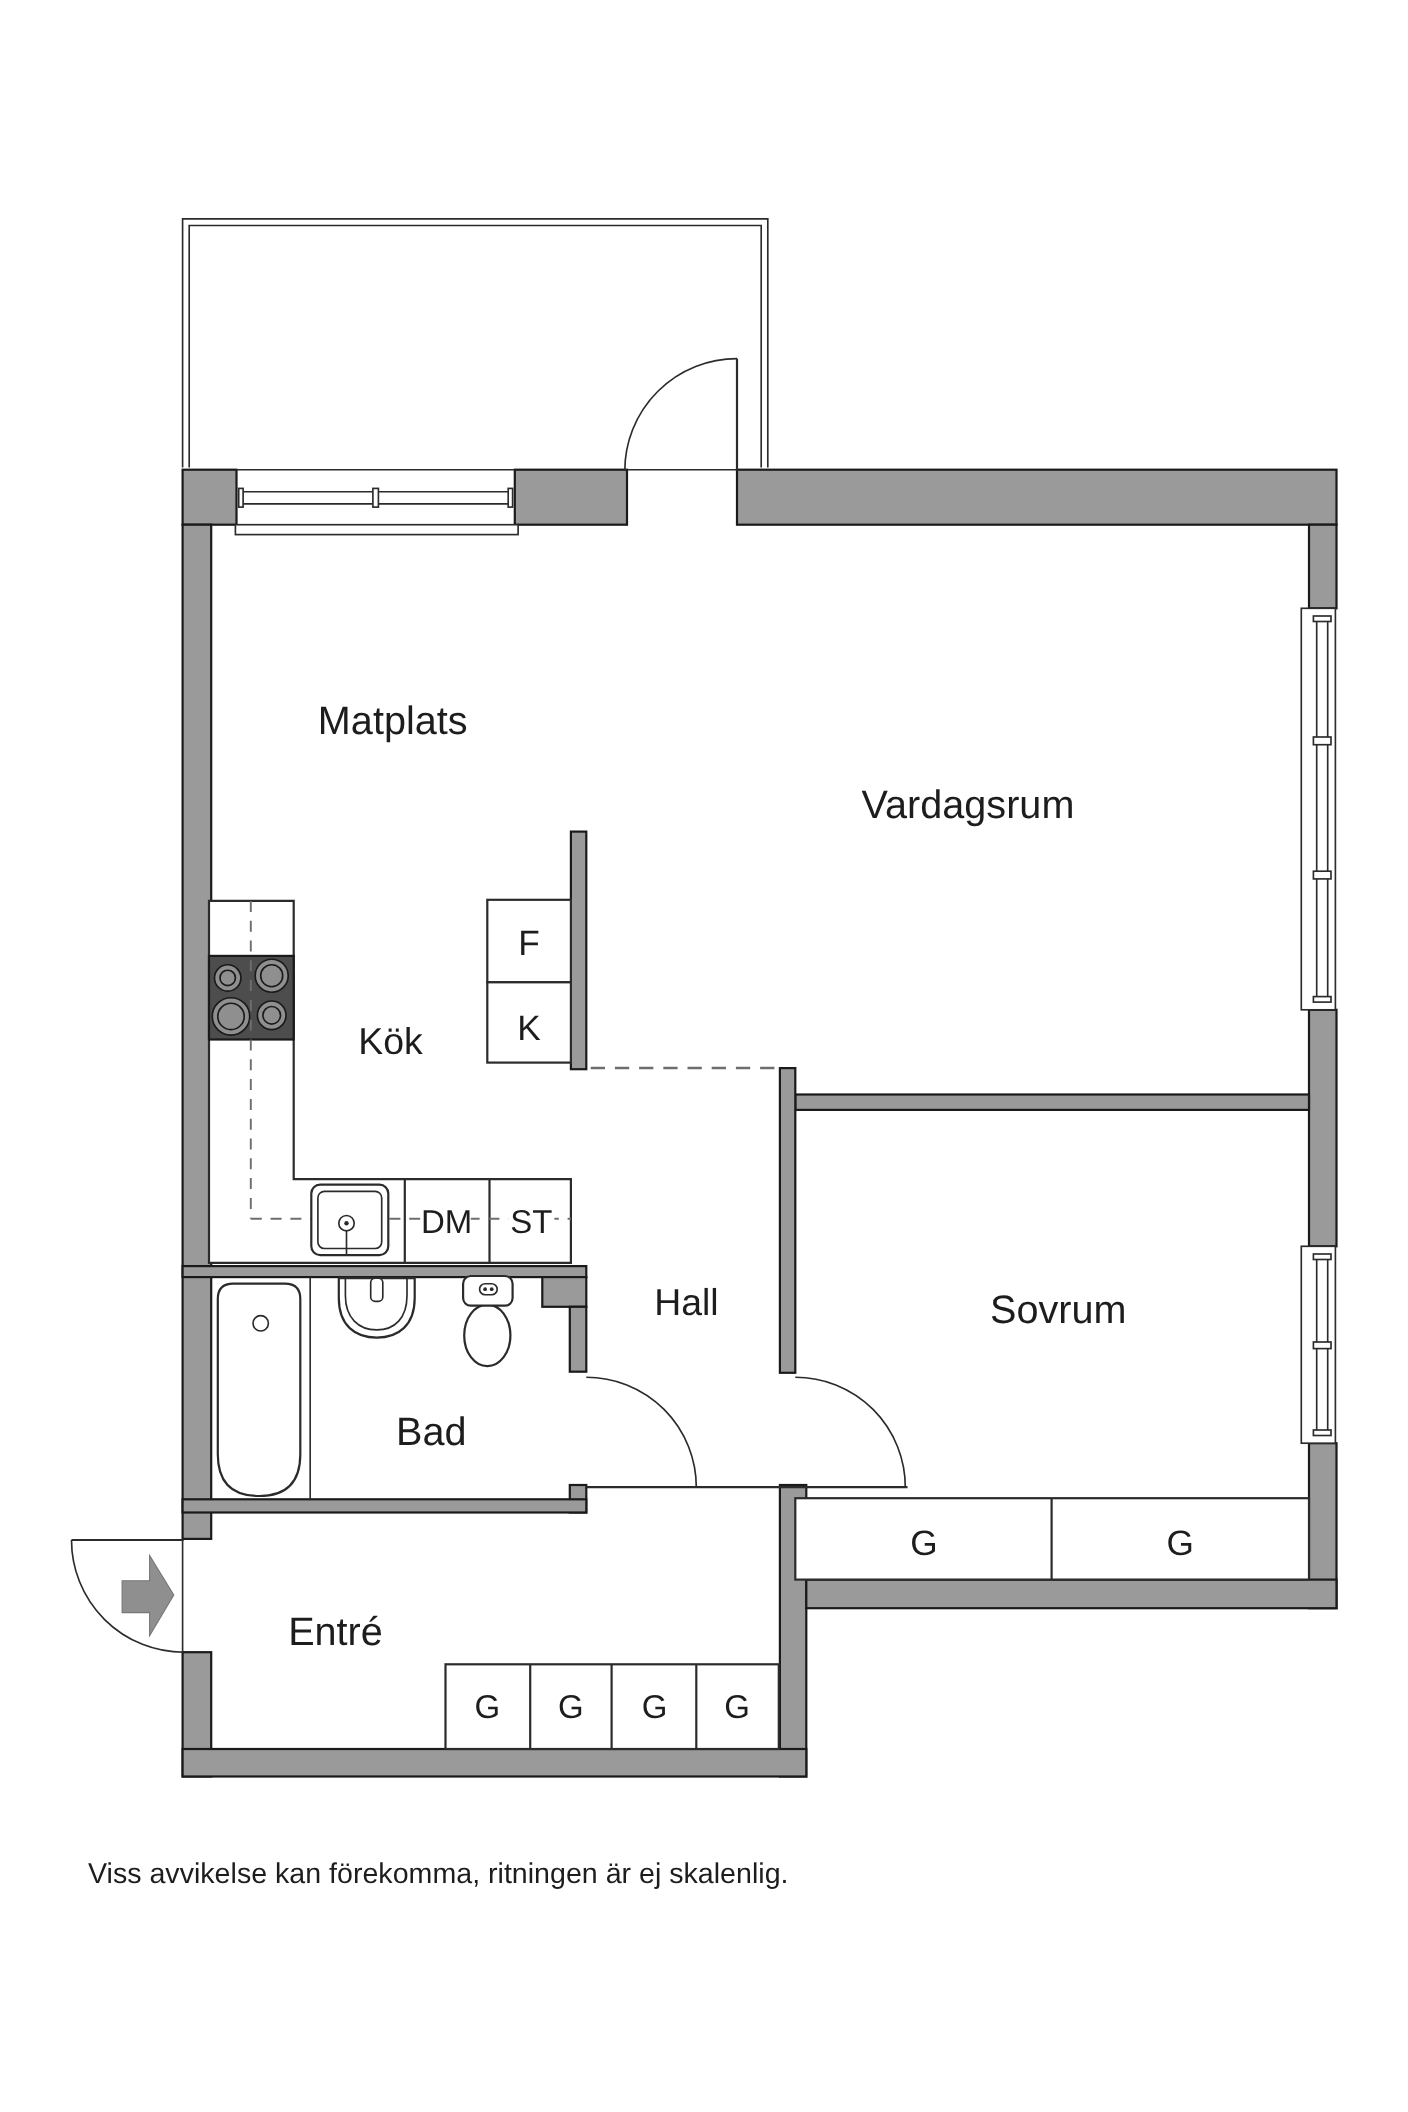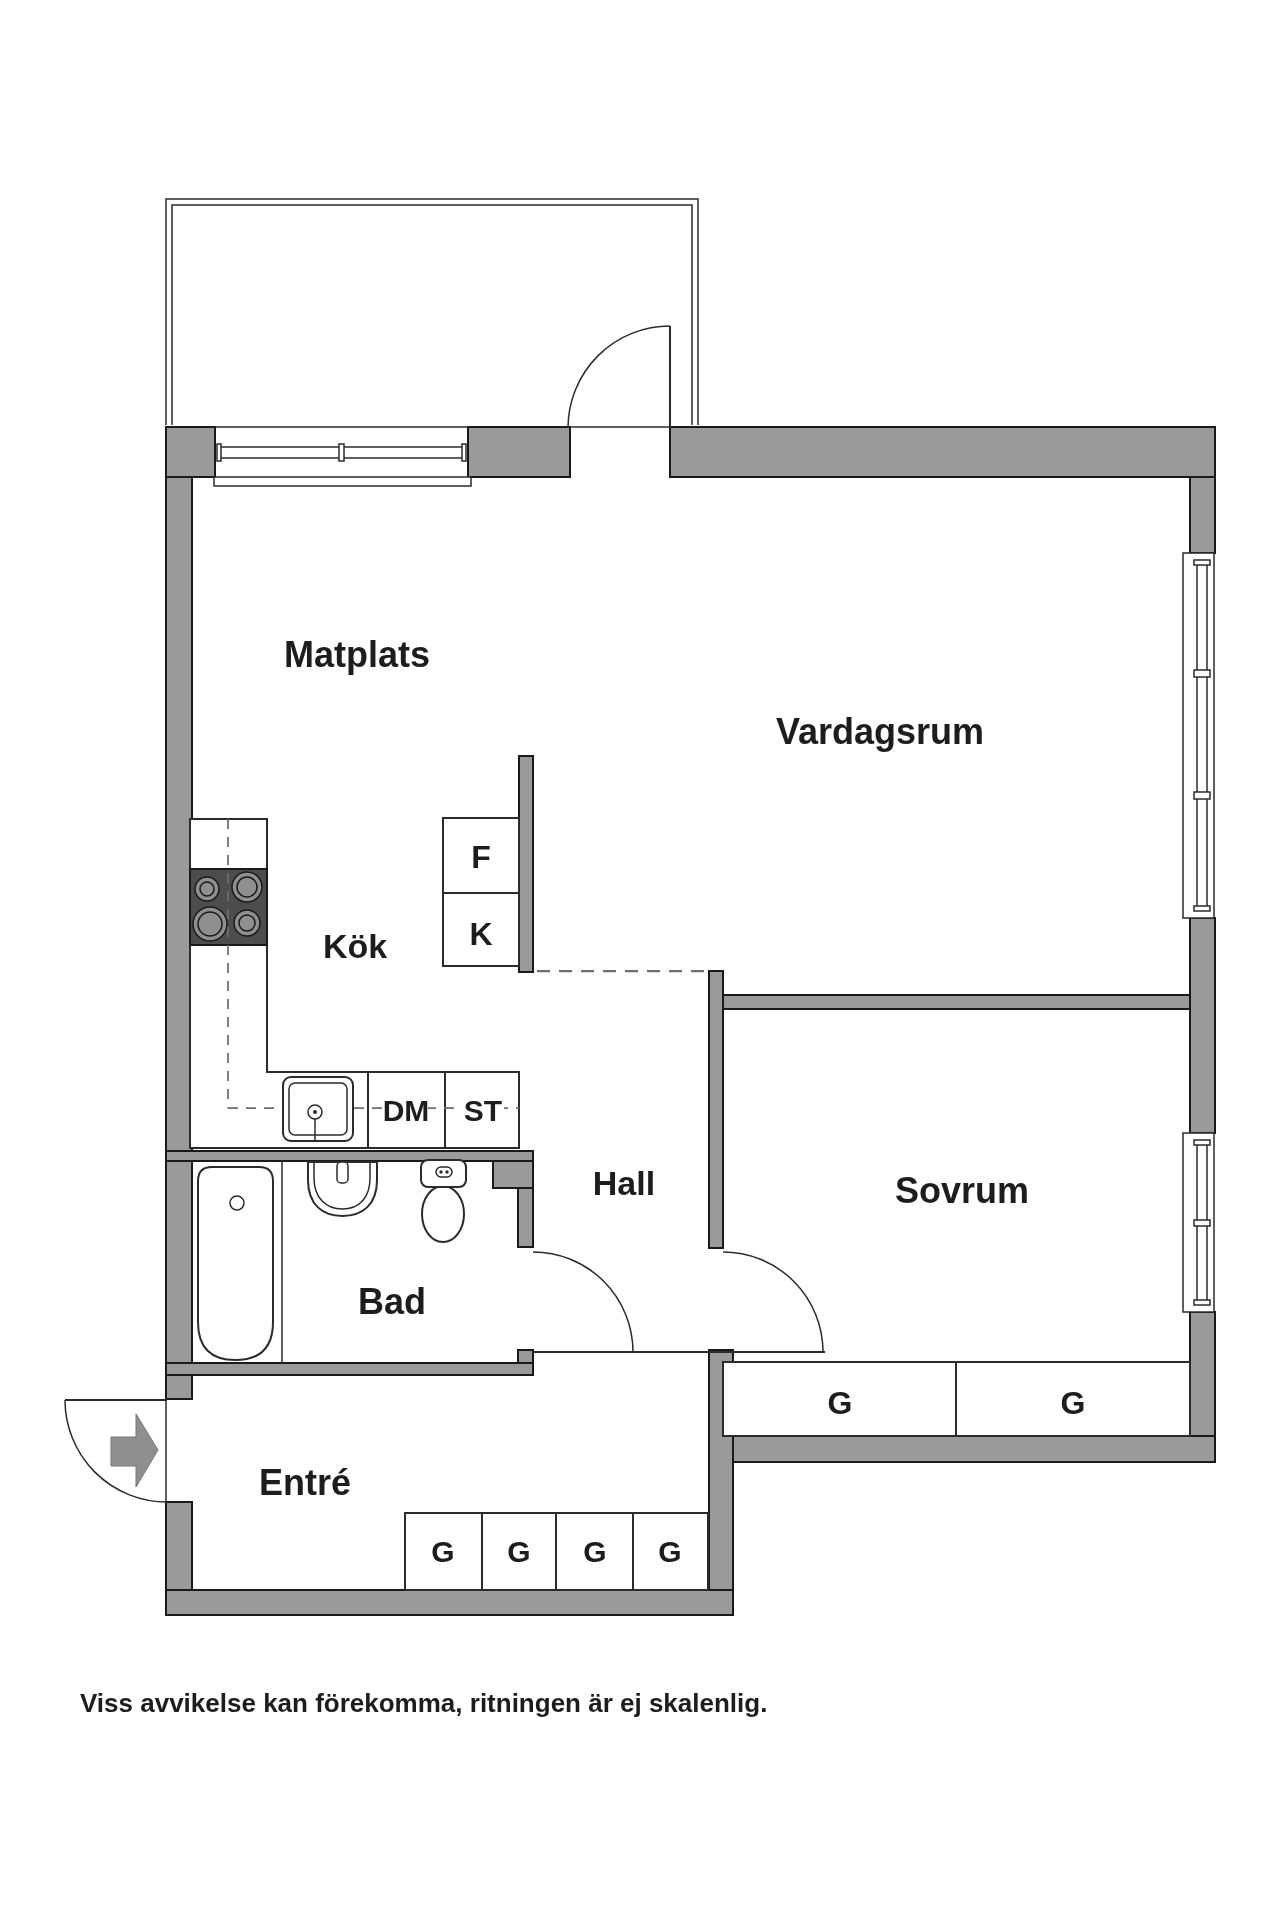--- a/index.html
+++ b/index.html
@@ -1,17 +1,17 @@
 <!DOCTYPE html>
 <html style="--background: #ffffff; --wall: #9a9a9a; --outline: #1a1a1a; --fixture: #2b2b2b; --stove: #4d4d4d; --burner: #8f8f8f; --arrow: #8f8f8f; --dashed: #6e6e6e; --text: #1d1d1d;"><head>
 <meta charset="utf-8">
 <style>
   html,body{margin:0;padding:0;background:#fff;}
   .stage{position:relative;width:1131px;height:1920px;background:var(--background,#fff);
-         font-family:"Liberation Sans", sans-serif;font-weight:bold;}
+         font-family:"Liberation Sans", sans-serif;}
   svg{display:block;}
   .wall{fill:var(--wall);stroke:var(--outline);stroke-width:2;}
   .fix{fill:#fff;stroke:var(--fixture);stroke-width:2;}
   .fix15{fill:#fff;stroke:var(--fixture);stroke-width:1.5;}
   .ln2{stroke:var(--fixture);stroke-width:2;fill:none;}
   .ln15{stroke:var(--fixture);stroke-width:1.5;fill:none;}
   .thin{stroke:var(--fixture);stroke-width:1.5;fill:none;}
   .dash-open{stroke:var(--dashed);stroke-width:2.25;fill:none;stroke-dasharray:13 9;}
   .dash-k{stroke:var(--dashed);stroke-width:1.75;fill:none;stroke-dasharray:10 8;}
   .stove{fill:var(--stove);stroke:var(--outline);stroke-width:2;}

